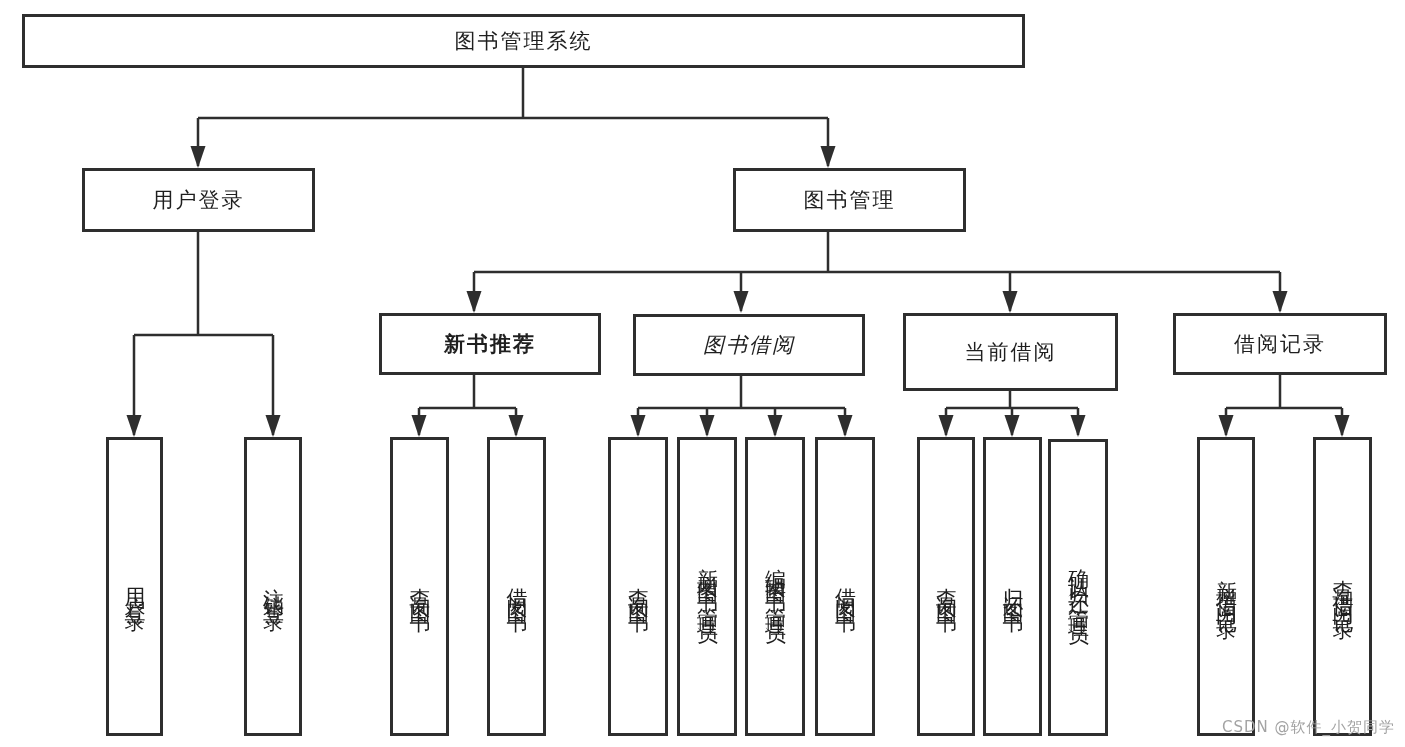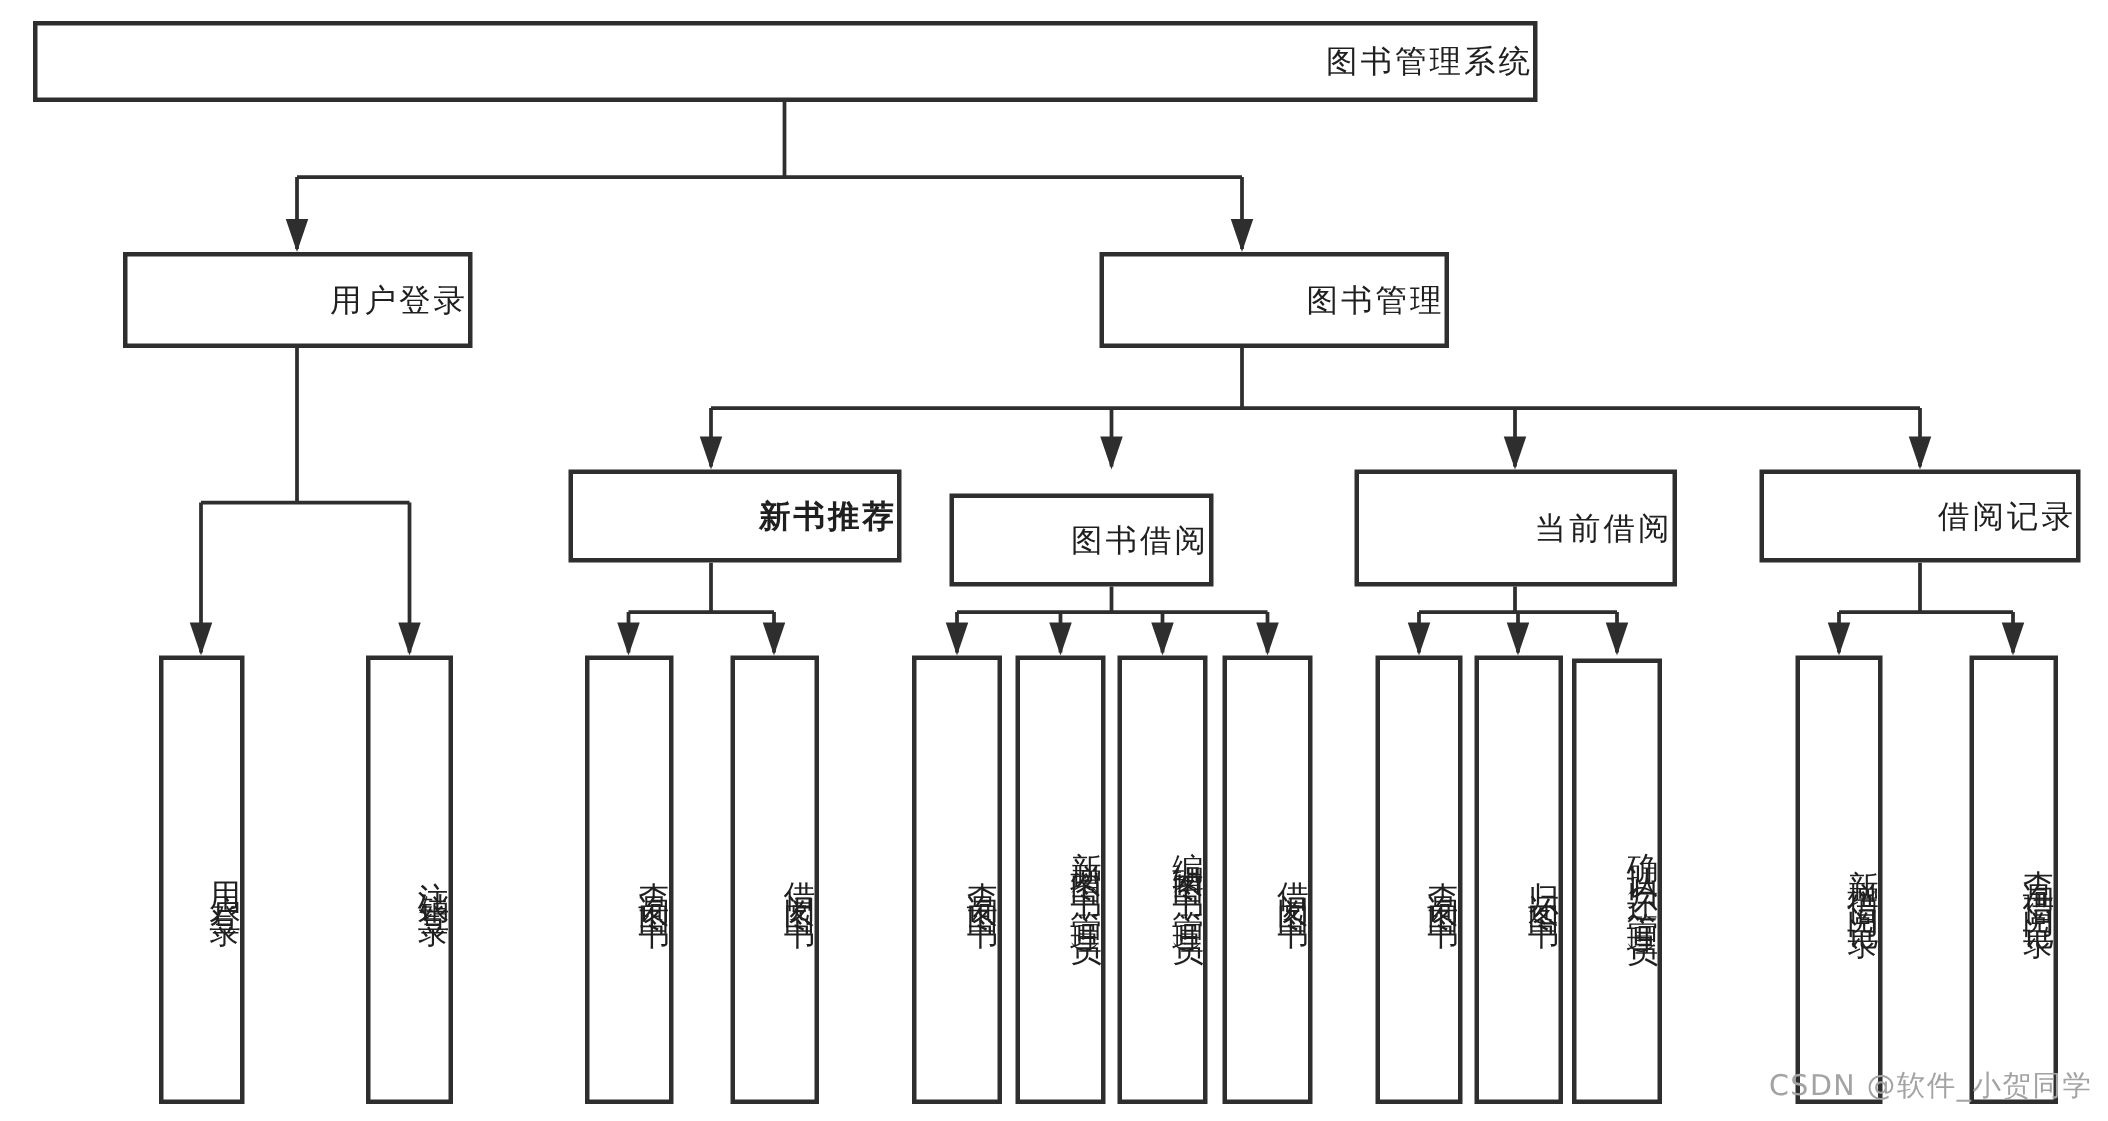--- a/index.html
+++ b/index.html
@@ -17,42 +17,42 @@
     width: 1405px; height: 747px;
     pointer-events: none;
   }
   .node {
     position: absolute;
     box-sizing: border-box;
     border: 3px solid #2e2e2e;
     background: #ffffff;
     display: flex;
     align-items: center;
-    justify-content: flex-end;
+    justify-content: center;
     z-index: 1;
   }
   .node .lbl {
     font-size: 21px;
     color: #1f1f1f;
     letter-spacing: 2px;
     white-space: nowrap;
     line-height: 1;
   }
   .node.v .lbl {
     writing-mode: vertical-rl;
     text-orientation: mixed;
     letter-spacing: 8px;
     white-space: normal;
     line-height: 1;
   }
   .watermark {
     position: absolute;
     right: 10px;
     bottom: 10px;
-    font-size: 19px;
+    font-size: 15px;
     color: #a3a3a3;
     letter-spacing: 1px;
     z-index: 2;
     white-space: nowrap;
     text-align: right;
   }
 </style>
 </head>
 <body>
 
@@ -98,21 +98,21 @@
   <div class="node" style="left:82px; top:168px; width:233px; height:64px;">
     <span class="lbl">用户登录</span>
   </div>
   <div class="node" style="left:712px; top:168px; width:233px; height:64px;margin-left:21px;">
     <span class="lbl">图书管理</span>
   </div>
 
   <div class="node" style="left:379px; top:313px; width:222px; height:62px;font-weight:bold;">
     <span class="lbl">新书推荐</span>
   </div>
-  <div class="node" style="left:633px; top:329px; width:176px; height:62px;">
+  <div class="node" style="left:633px; top:314px; width:232px; height:62px;font-style:italic;">
     <span class="lbl">图书借阅</span>
   </div>
   <div class="node" style="left:903px; top:313px; width:215px; height:78px;">
     <span class="lbl">当前借阅</span>
   </div>
   <div class="node" style="left:1173px; top:313px; width:214px; height:62px;">
     <span class="lbl">借阅记录</span>
   </div>
 
   <div class="node v" style="left:106px; top:437px; width:57px; height:299px;">

